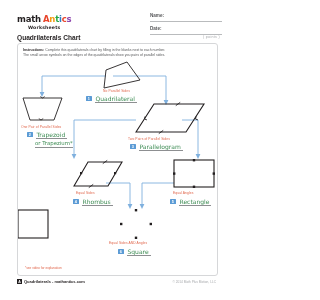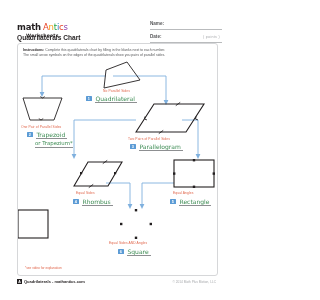--- a/index.html
+++ b/index.html
@@ -5,25 +5,25 @@
   html,body{margin:0;padding:0;}
   body{
     width:232px;height:300px;
     background:#ffffff;
     font-family:"Liberation Sans",sans-serif;
     overflow:hidden;
   }
   .page{position:relative;width:232px;height:300px;background:#fff;}
 
   
-  .header{position:absolute;left:0;top:12px;width:232px;height:32px;}
+  .header{position:absolute;left:0;top:4px;width:232px;height:32px;}
   .logo{position:absolute;left:17px;top:10px;}
   .logo-row{display:flex;align-items:baseline;letter-spacing:-0.2px;}
   .logo-math{font-family:"DejaVu Sans",sans-serif;font-weight:bold;font-size:8.5px;color:#231f20;}
-  .logo-antics{font-family:"DejaVu Sans",sans-serif;font-weight:normal;font-size:8.5px;margin-left:2px;}
+  .logo-antics{font-family:"DejaVu Sans",sans-serif;font-weight:bold;font-size:8.5px;margin-left:2px;}
   .logo-antics span:nth-child(1){color:#e8442a;}
   .logo-antics span:nth-child(2){color:#f39c12;}
   .logo-antics span:nth-child(3){color:#27a844;}
   .logo-antics span:nth-child(4){color:#2f7fc1;}
   .logo-antics span:nth-child(5){color:#e8442a;}
   .logo-antics span:nth-child(6){color:#8e44ad;}
   .logo-sub{font-family:"DejaVu Sans",sans-serif;font-weight:bold;font-size:4.6px;color:#231f20;
             text-align:center;margin-top:1px;letter-spacing:0.2px;}
 
   .namedate{position:absolute;left:150px;top:9px;width:72px;}

